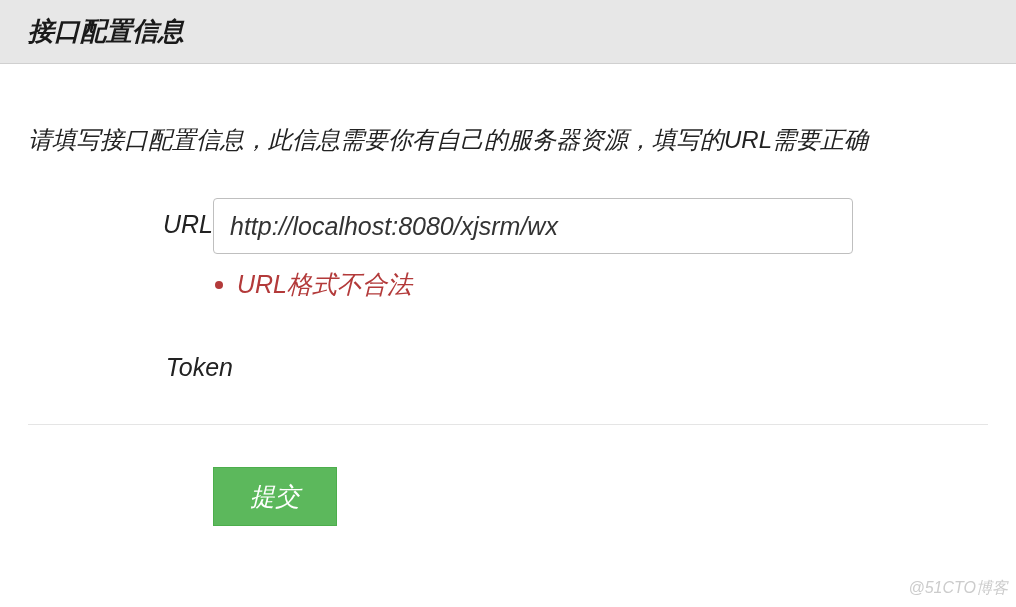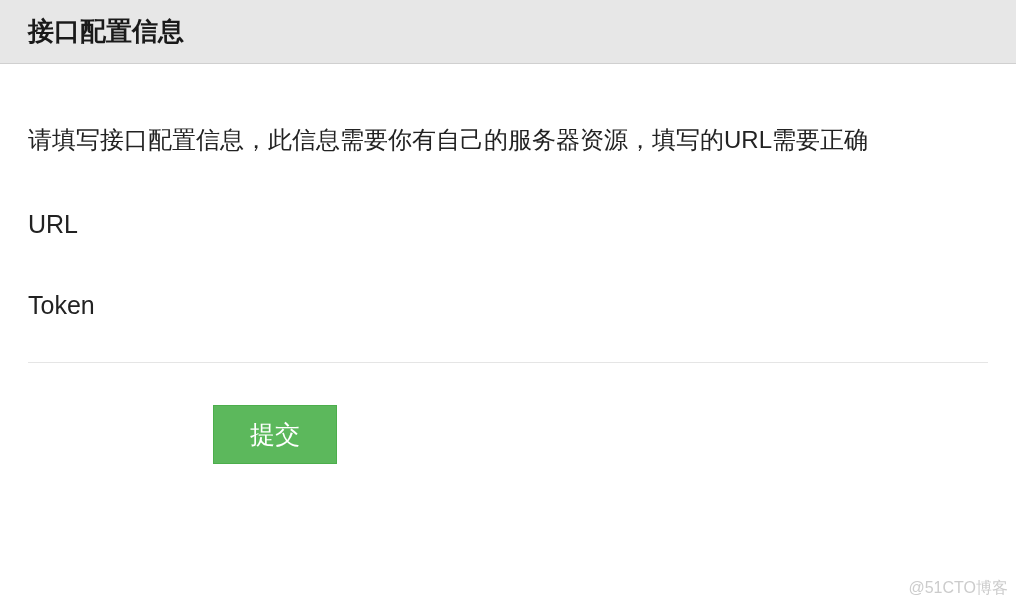--- a/index.html
+++ b/index.html
@@ -1,18 +1,19 @@
 <!DOCTYPE html>
 <html><head>
   <meta charset="utf-8">
   <style>
     * {
       margin: 0;
       padding: 0;
       box-sizing: border-box;
+      font-style: italic;
     }
     body {
       font-family: "Microsoft YaHei", "PingFang SC", "Hiragino Sans GB", Arial, sans-serif;
       font-size: 24px;
       color: #333;
       background: #fff;
       width: 1016px;
       height: 607px;
       overflow: hidden;
       position: relative;
@@ -43,20 +44,21 @@
       display: flex;
       align-items: flex-start;
       margin-bottom: 10px;
     }
     .form-label {
       width: 185px;
       font-size: 25px;
       color: #222;
       padding-top: 12px;
       flex-shrink: 0;
+      text-align: right;
     }
     .form-field {
       flex: 1;
     }
     .text-input {
       width: 640px;
       height: 56px;
       padding: 0 16px;
       font-size: 25px;
       color: #333;
@@ -76,20 +78,21 @@
       display: inline-block;
       width: 8px;
       height: 8px;
       border-radius: 50%;
       background: #b33a3a;
       margin-right: 14px;
       margin-left: 2px;
     }
     .token-row {
       margin-top: 40px;
+      margin-left: 20px;
     }
     .divider {
       border: none;
       border-top: 1px solid #e5e5e5;
       margin: 42px 0 0 0;
     }
     .submit-row {
       margin-top: 42px;
       padding-left: 185px;
     }
@@ -118,20 +121,27 @@
 
 <div class="header-bar">
   <div class="header-title">接口配置信息</div>
 </div>
 
 <div class="content">
   <div class="instructions">请填写接口配置信息，此信息需要你有自己的服务器资源，填写的URL需要正确</div>
 
   <div class="form-row">
     <div class="form-label">URL</div>
+    <div class="form-field">
+      <input type="text" class="text-input" value="http://localhost:8080/xjsrm/wx" style="">
+      <div class="error-msg">
+        <span class="error-bullet"></span>
+        <span>URL格式不合法</span>
+      </div>
+    </div>
   </div>
 
   <div class="form-row token-row">
     <div class="form-label">Token</div>
   </div>
 
   <hr class="divider">
 
   <div class="submit-row">
     <button class="submit-btn">提交</button>

